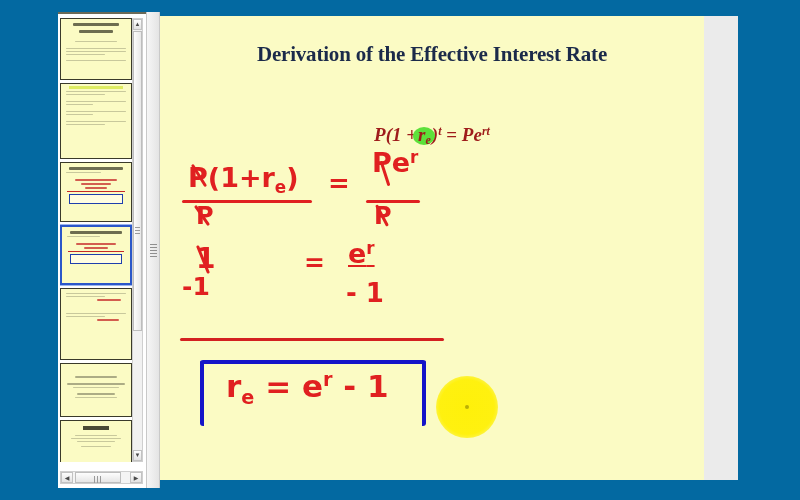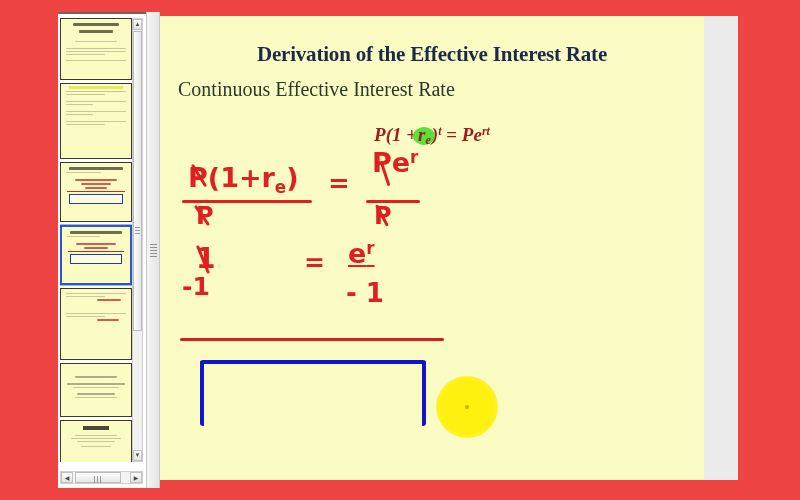--- a/index.html
+++ b/index.html
@@ -9,21 +9,21 @@
     width: 800px;
     height: 500px;
     overflow: hidden;
     font-family: "Liberation Sans", sans-serif;
   }
 
   #viewport {
     position: relative;
     width: 800px;
     height: 500px;
-    background: #ef4444;
+    background: #0369a1;
   }
 
   
   #sidebar {
     position: absolute;
     left: 58px;
     top: 12px;
     width: 88px;
     height: 476px;
     background: #ffffff;
@@ -436,21 +436,20 @@
     </div>
   </div>
 
   <div id="splitter">
     <div class="grip"></div>
   </div>
 
   <div id="slide">
 
     <div id="slide-title">Derivation of the Effective Interest Rate</div>
-    <div id="slide-subtitle">Continuous Effective Interest Rate</div>
 
     <div id="printed-eq">
       <span>P</span><span>(1 +</span><span class="green-dot"><span>r</span><span class="sub">e</span></span><span>)</span><span class="sup">t</span>
       <span class="upr">=</span>
       <span>P</span><span>e</span><span class="sup">rt</span>
     </div>
 
     <div class="hand" style="left:28px; top:146px; font-size:27px;">
       <span>P(1+r</span><span class="sub">e</span><span>)</span>
     </div>
@@ -474,20 +473,26 @@
     <div class="hand" style="left:144px; top:232px; font-size:25px;">=</div>
     <div class="hand" style="left:188px; top:222px; font-size:27px;text-decoration:underline;">
       <span>e</span><span class="sup">r</span>
     </div>
     <div class="hand" style="left:22px; top:256px; font-size:25px;">-1</div>
     <div class="hand" style="left:186px; top:262px; font-size:26px;">- 1</div>
 
     <div id="red-rule"></div>
     <div id="blue-box"></div>
 
+    <div class="hand" style="left:66px; top:352px; font-size:31px;">
+      <span>r</span><span class="sub">e</span>
+      <span>=</span>
+      <span>e</span><span class="sup">r</span>
+      <span>- 1</span>
+    </div>
 
     <div id="spotlight">
       <div class="cursor-dot"></div>
     </div>
   </div>
 
   <div id="right-gutter"></div>
 
 </div>
 

